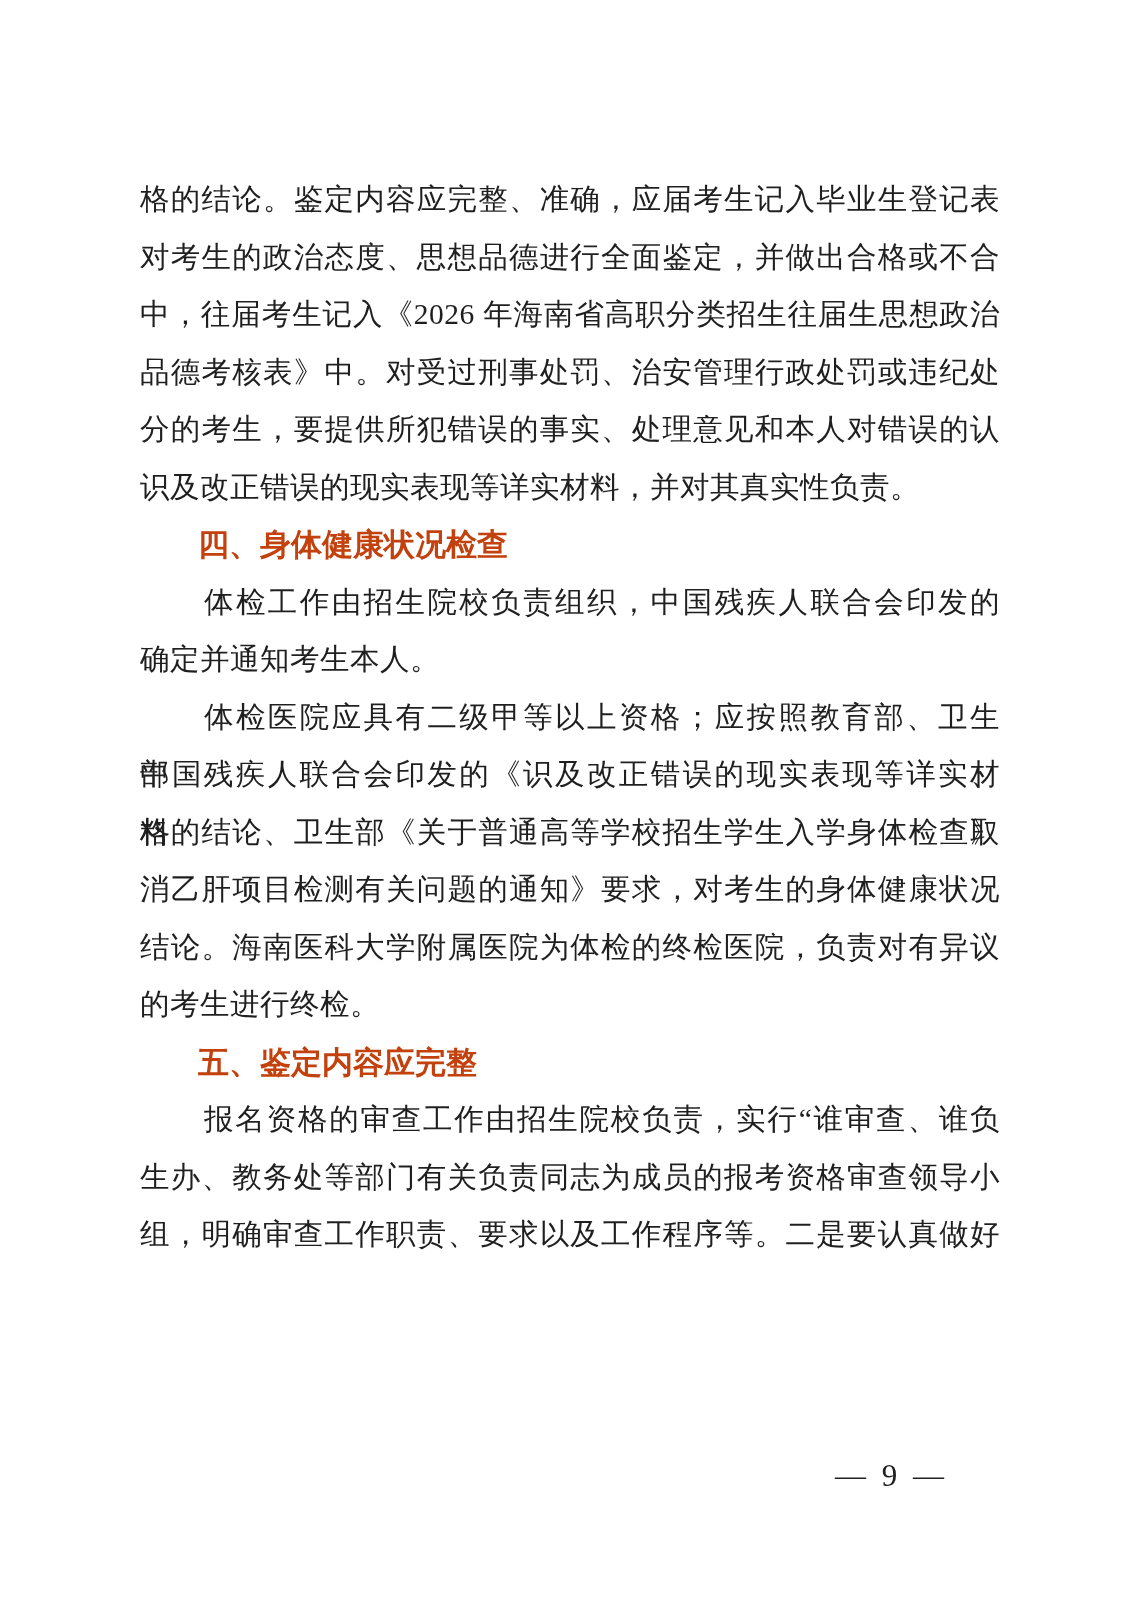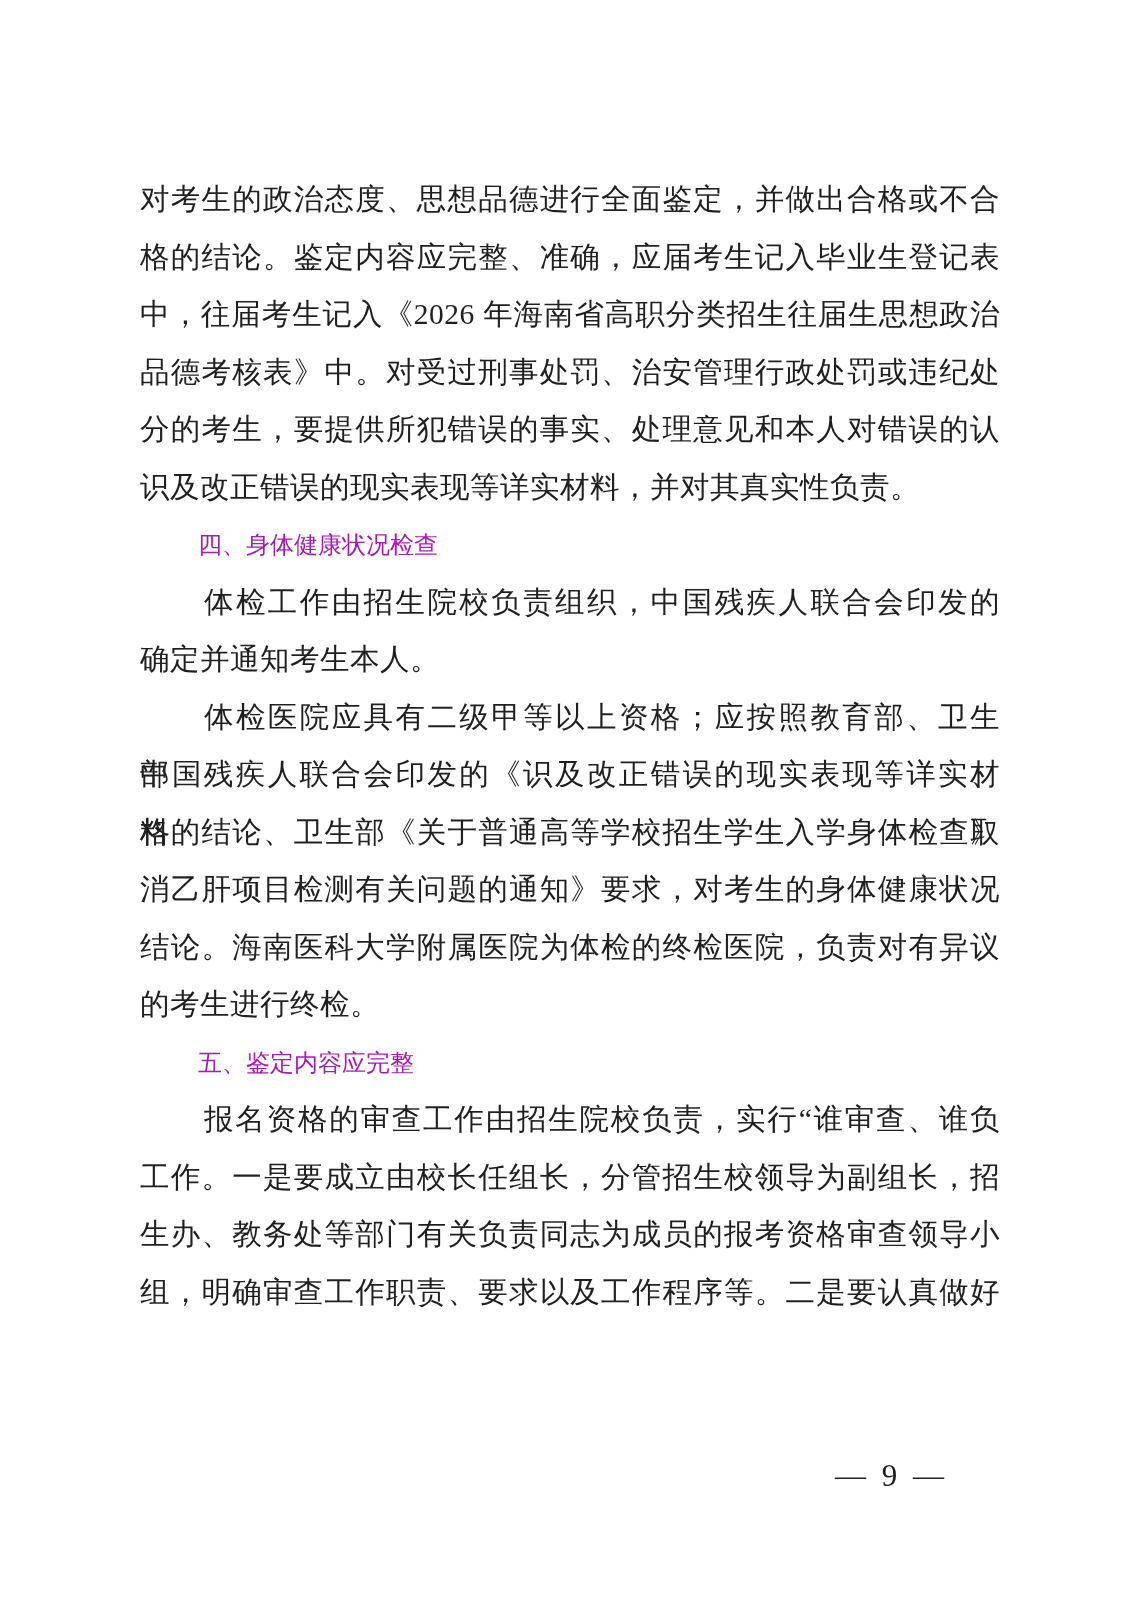--- a/index.html
+++ b/index.html
@@ -35,25 +35,25 @@
   .line.stretch {
     white-space: normal;
     text-align: justify;
     text-align-last: justify;
   }
   .line.indent {
     text-indent: 64px;
   }
   .heading {
     font-family: "Liberation Sans", "DejaVu Sans", sans-serif;
-    font-weight: normal;
-    font-size: 24px;
+    font-weight: bold;
+    font-size: 31px;
     line-height: 57.5px;
     height: 57.5px;
-    color: #a21caf;
+    color: #c2410c;
     text-indent: 58px;
     white-space: nowrap;
   }
   .footer {
     position: absolute;
     top: 1458px;
     right: 183px;
     height: 40px;
   }
   .page-number {
@@ -62,22 +62,22 @@
     color: #1f1f1f;
     letter-spacing: 4px;
   }
 </style>
 </head>
 <body>
 
 <div class="page">
   <div class="doc-body" id="doc-body">
       <div class="para">
+        <div class="line stretch">格的结论。鉴定内容应完整、准确，应届考生记入毕业生登记表</div>
         <div class="line stretch">对考生的政治态度、思想品德进行全面鉴定，并做出合格或不合</div>
-        <div class="line stretch">格的结论。鉴定内容应完整、准确，应届考生记入毕业生登记表</div>
         <div class="line stretch">中，往届考生记入《2026 年海南省高职分类招生往届生思想政治</div>
         <div class="line stretch">品德考核表》中。对受过刑事处罚、治安管理行政处罚或违纪处</div>
         <div class="line stretch">分的考生，要提供所犯错误的事实、处理意见和本人对错误的认</div>
         <div class="line">识及改正错误的现实表现等详实材料，并对其真实性负责。</div>
       </div>
       <div class="heading">四、身体健康状况检查</div>
       <div class="para">
         <div class="line stretch indent">体检工作由招生院校负责组织，中国残疾人联合会印发的</div>
         <div class="line">确定并通知考生本人。</div>
       </div>
@@ -85,21 +85,20 @@
         <div class="line stretch indent">体检医院应具有二级甲等以上资格；应按照教育部、卫生部、</div>
         <div class="line stretch">中国残疾人联合会印发的《识及改正错误的现实表现等详实材料》</div>
         <div class="line stretch">格的结论、卫生部《关于普通高等学校招生学生入学身体检查取</div>
         <div class="line stretch">消乙肝项目检测有关问题的通知》要求，对考生的身体健康状况</div>
         <div class="line stretch">结论。海南医科大学附属医院为体检的终检医院，负责对有异议</div>
         <div class="line">的考生进行终检。</div>
       </div>
       <div class="heading">五、鉴定内容应完整</div>
       <div class="para">
         <div class="line stretch indent">报名资格的审查工作由招生院校负责，实行“谁审查、谁负</div>
-        <div class="line stretch">工作。一是要成立由校长任组长，分管招生校领导为副组长，招</div>
         <div class="line stretch">生办、教务处等部门有关负责同志为成员的报考资格审查领导小</div>
         <div class="line stretch">组，明确审查工作职责、要求以及工作程序等。二是要认真做好</div>
       </div>
     </div>
   <div class="footer">
     <span class="page-number">— 9 —</span>
   </div>
 </div>
 
 </body></html>

